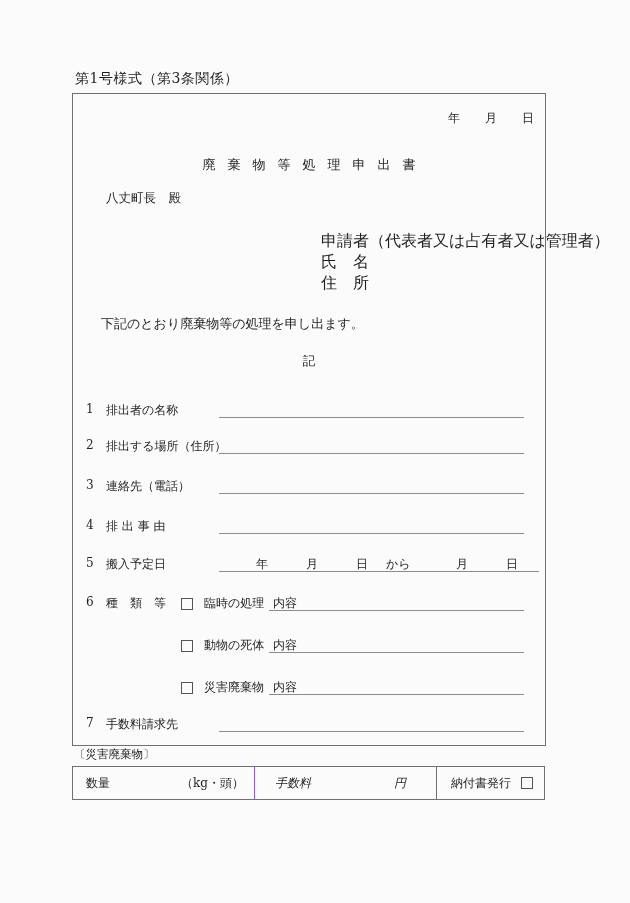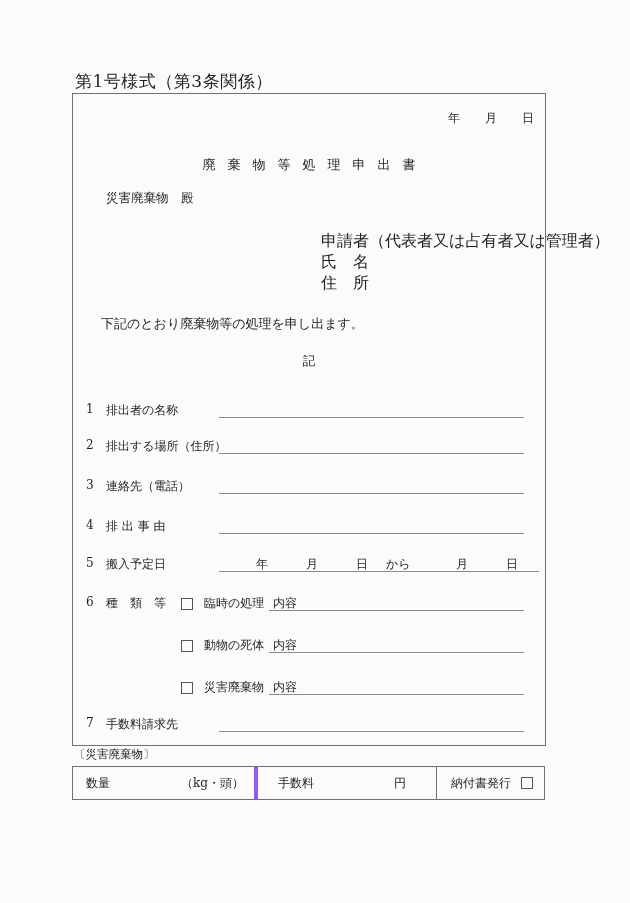--- a/index.html
+++ b/index.html
@@ -5,21 +5,21 @@
   html,body{margin:0;padding:0;}
   body{
     width:630px;height:903px;
     background:#fbfbfb;
     font-family:"DejaVu Serif","Liberation Serif",serif;
     color:#1f1f1f;
     position:relative;
     font-size:12px;
   }
   .abs{position:absolute;}
-  .form-label{left:75px;top:70px;font-size:17px;letter-spacing:.5px;}
+  .form-label{left:75px;top:70px;font-size:14px;letter-spacing:.5px;}
   .main-box{
     left:72px;top:93px;width:472px;height:651px;
     border:1px solid #707070;background:transparent;
   }
   .date-line{right:11px;top:16px;display:flex;gap:25px;font-size:12px;}
   .doc-title{
     left:0;top:62px;width:100%;text-align:center;
     font-size:13px;letter-spacing:12px;padding-left:12px;box-sizing:border-box;
   }
   .addressee{left:33px;top:96px;font-size:12.5px;}
@@ -42,41 +42,41 @@
   .opt-label{position:absolute;left:131px;top:0;white-space:nowrap;}
   .content-label{position:absolute;left:200px;top:0;}
   .staff-label{left:74px;top:747px;font-size:11.5px;}
   .staff-table{
     left:72px;top:766px;width:473px;height:34px;
     border:1px solid #707070;box-sizing:border-box;
   }
   .cell{position:absolute;top:0;height:100%;display:flex;align-items:center;
         justify-content:space-between;box-sizing:border-box;}
   .cell1{left:0;width:181px;padding:0 10px 0 13px;}
-  .cell2{left:181px;width:182px;border-left:4px solid #8b5cf6;padding:0 30px 0 20px;}
+  .cell2{left:181px;width:182px;border-left:1px solid #8b5cf6;padding:0 30px 0 20px;font-style:italic;}
   .cell3{left:363px;width:110px;border-left:1px solid #707070;padding:0 13px 0 14px;}
   .cb-inline{position:static;display:inline-block;width:10px;height:10px;
              border:1px solid #555;flex:0 0 auto;}
 </style>
 </head>
 <body>
 
 <div class="abs form-label">第1号様式（第3条関係）</div>
 
 <div class="abs main-box">
 
   <div class="abs date-line">
     <span>年</span>
     <span>月</span>
     <span>日</span>
   </div>
 
   <div class="abs doc-title">廃棄物等処理申出書</div>
 
-  <div class="abs addressee">災害廃棄物　殿</div>
+  <div class="abs addressee">八丈町長　殿</div>
 
   <div class="abs applicant">
     <div>申請者（代表者又は占有者又は管理者）</div>
     <div>氏　名</div>
     <div>住　所</div>
   </div>
 
   <div class="abs declaration">下記のとおり廃棄物等の処理を申し出ます。</div>
 
   <div class="abs record-heading">記</div>

